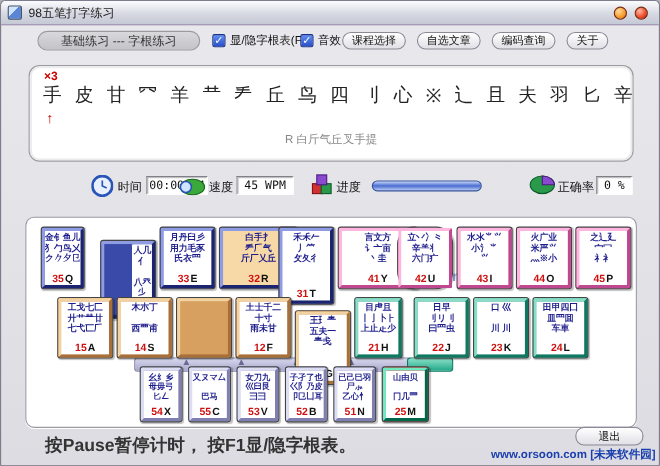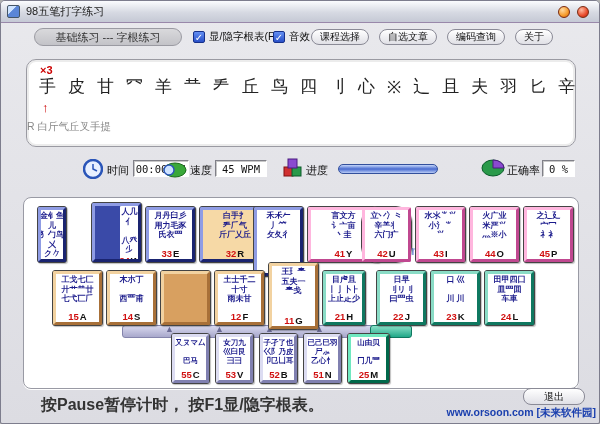--- a/index.html
+++ b/index.html
@@ -29,21 +29,21 @@
   .toolbtns{position:absolute;left:310px;top:28px;display:flex;gap:10px;}
   .btn{height:16px;border-radius:8px;border:1px solid #8a8a96;background:linear-gradient(#ffffff,#e0e0e6);
     font-size:10px;color:#111;display:flex;align-items:center;justify-content:center;padding:0 8px;white-space:nowrap;}
   
   .practice{position:absolute;left:25px;top:58px;width:550px;height:88px;background:#fff;
     border:1px solid #9a9aa2;border-radius:10px;box-shadow:inset 0 0 0 2px #ececec;}
   .repeat{position:absolute;left:13px;top:4px;color:#c00;font-size:11px;font-weight:bold;}
   .charrow{position:absolute;left:12px;top:15px;display:flex;gap:12px;
     font-family:"DejaVu Serif",serif;font-size:17px;color:#222;}
   .cursor{position:absolute;left:15px;top:40px;color:#c00;font-size:13px;font-weight:bold;}
-  .hint{position:absolute;left:0;top:60px;width:100%;text-align:left;font-size:10.5px;color:#888;}
+  .hint{position:absolute;left:0;top:60px;width:100%;text-align:center;font-size:10.5px;color:#888;}
   
   .slabel{position:absolute;font-size:11px;color:#111;}
   .sbox{position:absolute;height:17px;background:#fff;border:1px solid;border-color:#808088 #fff #fff #808088;
     box-shadow:inset 1px 1px 0 #c8c8c8;font-family:"DejaVu Sans Mono",monospace;
     font-size:10.5px;color:#111;display:flex;align-items:center;justify-content:center;}
   .sicon{position:absolute;}
   .progress{position:absolute;left:337px;top:163px;width:100px;height:10px;border-radius:5px;
     border:1px solid #33509c;background:linear-gradient(#c5d6fa,#4a6cd0 50%,#b9ccf6);}
   
   .kbd{position:absolute;left:22px;top:196px;width:556px;height:192px;background:#fff;
@@ -164,32 +164,32 @@
 
   <div class="kbd" id="kbd">
     <div class="ridge" style="left:98px;width:252px">
       <span class="ridge-tri" style="left:42px"></span>
       <span class="ridge-tri" style="left:92px"></span>
       <span class="ridge-tri" style="left:142px"></span>
       <span class="ridge-tri" style="left:192px"></span>
     </div>
     <div class="ridge" style="left:346px;width:42px;background:linear-gradient(#8ae0c8,#20a888);border-color:#0f7860"></div>
     <div class="kbd-watermark">www.orsoon.com</div>
-  <div class="key g-blue " style="left: 13px; top: 8px; width: 30px; height: 57px;">
+  <div class="key g-blue " style="left: 13px; top: 8px; width: 40px; height: 57px;">
         <div class="face">
           <div class="roots">
             <div>金钅鱼儿</div>
             <div>犭勹鸟㐅</div>
             <div>ク𠂊夕㔾</div>
           </div>
           <div class="klabel"><span class="knum">35</span><span class="kletter">Q</span></div>
         </div>
         <div class="bevel"></div>
       </div>
-      <div class="key g-blue " style="left: 67px; top: 4px; width: 51px; height: 61px; padding-left: 28px;">
+      <div class="key g-blue " style="left: 67px; top: 20px; width: 51px; height: 72px; padding-left: 28px;">
         <div class="face">
           <div class="roots">
             <div>人几亻</div>
             <div>&nbsp;</div>
             <div>八癶𣥂</div>
           </div>
           <div class="klabel"><span class="knum">34</span><span class="kletter">W</span></div>
         </div>
         <div class="bevel"></div>
       </div>
@@ -310,21 +310,21 @@
         <div class="face">
           <div class="roots">
             <div>土士千二</div>
             <div>十𠦂寸</div>
             <div>雨未甘</div>
           </div>
           <div class="klabel"><span class="knum">12</span><span class="kletter">F</span></div>
         </div>
         <div class="bevel"></div>
       </div>
-      <div class="key g-tan " style="left: 244px; top: 64px; width: 51px; height: 68px;">
+      <div class="key g-tan " style="left: 244px; top: 84px; width: 51px; height: 68px;">
         <div class="face">
           <div class="roots">
             <div>王⺩龶</div>
             <div>五夫一</div>
             <div>龶戋</div>
           </div>
           <div class="klabel"><span class="knum">11</span><span class="kletter">G</span></div>
         </div>
         <div class="bevel"></div>
       </div>
@@ -365,20 +365,31 @@
         <div class="face">
           <div class="roots">
             <div>田甲四囗</div>
             <div>皿罒囬</div>
             <div>车車</div>
           </div>
           <div class="klabel"><span class="knum">24</span><span class="kletter">L</span></div>
         </div>
         <div class="bevel"></div>
       </div>
+      <div class="key g-lav row3" style="left: 103px; top: 135px; width: 39px; height: 51px;">
+        <div class="face">
+          <div class="roots">
+            <div>幺纟乡</div>
+            <div>母毋弓</div>
+            <div>匕𠃋</div>
+          </div>
+          <div class="klabel"><span class="knum">54</span><span class="kletter">X</span></div>
+        </div>
+        <div class="bevel"></div>
+      </div>
       <div class="key g-lav row3" style="left: 147px; top: 135px; width: 39px; height: 51px;">
         <div class="face">
           <div class="roots">
             <div>又ヌマ厶</div>
             <div>&nbsp;</div>
             <div>巴马</div>
           </div>
           <div class="klabel"><span class="knum">55</span><span class="kletter">C</span></div>
         </div>
         <div class="bevel"></div>

